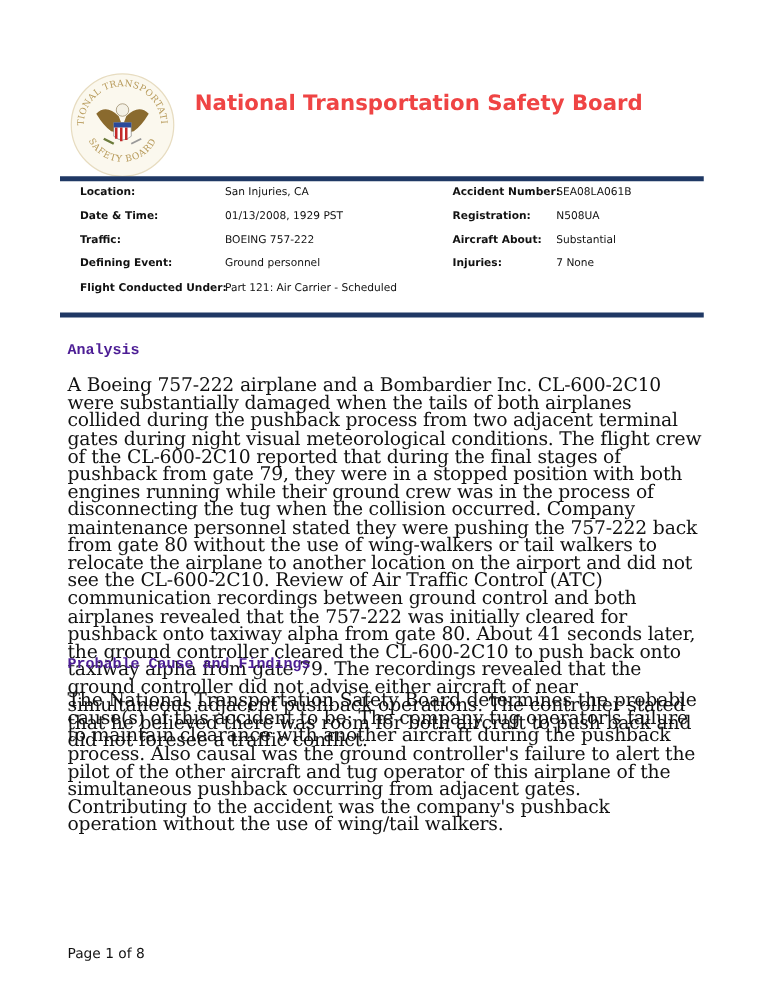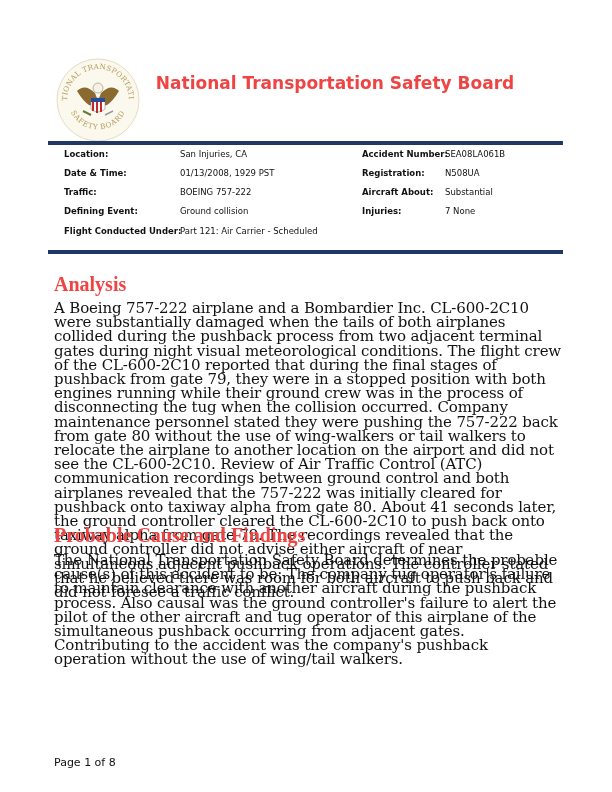--- a/index.html
+++ b/index.html
@@ -8,21 +8,21 @@
   .title-block { position: absolute; left: 150px; top: 72px; width: 370px; text-align: center; color: #ef4444; font-family: "DejaVu Sans", sans-serif; font-weight: bold; font-size: 17px; line-height: 22px; }
   .rule { position: absolute; left: 48px; width: 515px; height: 4px; background: #1f3864; }
   .rule.top { top: 141px; }
   .rule.bottom { top: 250px; }
   .info { position: absolute; top: 149px; left: 54px; font-family: "DejaVu Sans", sans-serif; font-size: 8.5px; color: #111; }
   .info-row { position: absolute; height: 19px; white-space: nowrap; }
   .lbl { position: absolute; left: 10px; font-weight: bold; }
   .val { position: absolute; left: 126px; }
   .info.right { left: 352px; }
   .info.right .val { left: 93px; }
-  h2 { position: absolute; left: 54px; margin: 0; font-family: Liberation Serif, serif; font-weight: bold; font-size: 20px; color: #ef4444; }
+  h2 { position: absolute; left: 54px; margin: 0; font-family: Liberation Mono, monospace; font-weight: bold; font-size: 12px; color: #4c1d95; }
   .para { position: absolute; left: 54px; width: 510px; font-size: 15px; line-height: 14.2px; margin: 0; letter-spacing: -0.15px; }
   .footer { position: absolute; left: 54px; top: 756px; font-family: "DejaVu Sans", sans-serif; font-size: 11px; color: #111; }
 </style>
 </head>
 <body>
 
 <div class="seal">
   <svg width="86" height="86" viewBox="0 0 86 86">
     <circle cx="43" cy="43" r="41" fill="#fbf8ee" stroke="#e7dcc0" stroke-width="1"></circle>
     <defs>
@@ -61,21 +61,21 @@
   <div class="info-row" style="top:19px">
     <span class="lbl">Date &amp; Time:</span>
     <span class="val">01/13/2008, 1929 PST</span>
   </div>
   <div class="info-row" style="top:38px">
     <span class="lbl">Traffic:</span>
     <span class="val">BOEING 757-222</span>
   </div>
   <div class="info-row" style="top:57px">
     <span class="lbl">Defining Event:</span>
-    <span class="val">Ground collision</span>
+    <span class="val">Ground personnel</span>
   </div>
   <div class="info-row" style="top:77px">
     <span class="lbl">Flight Conducted Under:</span>
     <span class="val">Part 121: Air Carrier - Scheduled</span>
   </div>
 </div>
 
 <div class="info right">
   <div class="info-row" style="top:0px">
     <span class="lbl">Accident Number:</span>

